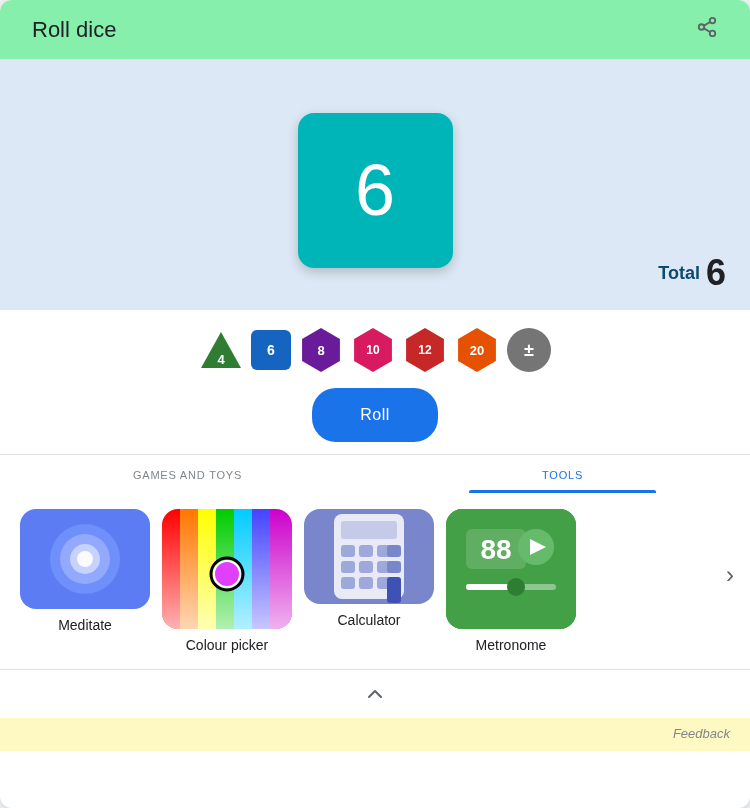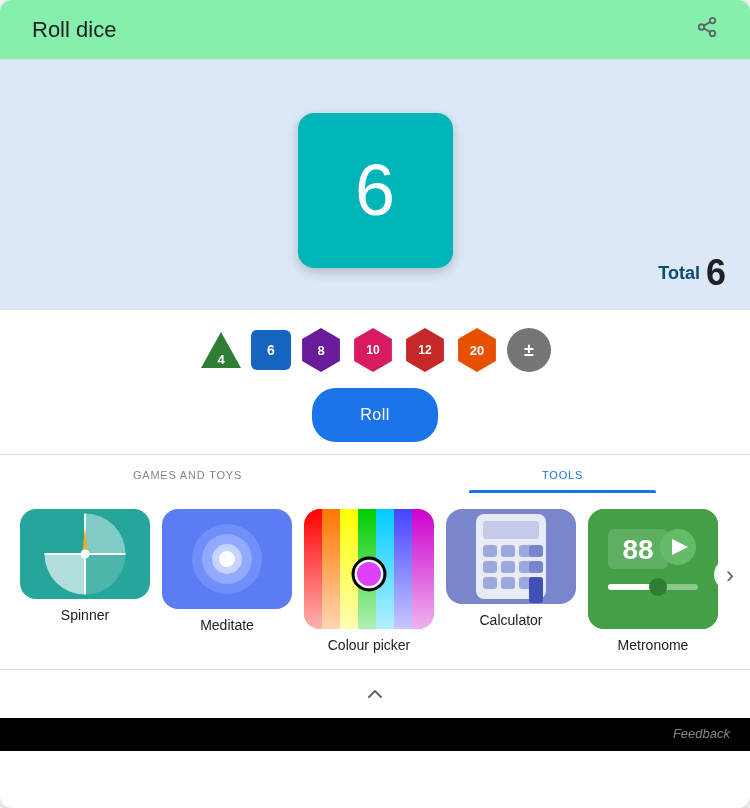--- a/index.html
+++ b/index.html
@@ -286,21 +286,21 @@
       padding: 12px 0;
       border-top: 1px solid #e0e0e0;
       background: #fff;
       cursor: pointer;
       color: #5f6368;
     }
     .feedback-row {
       display: flex;
       justify-content: flex-end;
       padding: 8px 20px 10px;
-      background: #000000;
+      background: #fef9c3;
     }
     .feedback-link {
       font-size: 13px;
       color: #80868b;
       cursor: pointer;
       font-style: italic;
     }
   </style>
 </head>
 <body>
@@ -373,39 +373,20 @@
         <span>GAMES AND TOYS</span>
       </div>
       <div class="tab active">
         <span>TOOLS</span>
       </div>
     </div>
   </div>
 
   <div class="tools-grid">
 
-    <div class="tool-card">
-      <div class="tool-icon spinner-icon">
-        <svg class="spinner-svg" viewBox="0 0 100 100">
-
-          <circle cx="50" cy="50" r="45" fill="#26a69a"></circle>
-          <path d="M50,50 L50,5 A45,45 0 0,1 95,50 Z" fill="#80cbc4"></path>
-          <path d="M50,50 L95,50 A45,45 0 0,1 50,95 Z" fill="#4db6ac"></path>
-          <path d="M50,50 L50,95 A45,45 0 0,1 5,50 Z" fill="#b2dfdb"></path>
-          <path d="M50,50 L5,50 A45,45 0 0,1 50,5 Z" fill="#26a69a"></path>
-
-          <line x1="50" y1="5" x2="50" y2="95" stroke="white" stroke-width="2"></line>
-          <line x1="5" y1="50" x2="95" y2="50" stroke="white" stroke-width="2"></line>
-
-          <polygon points="50,20 47,50 53,50" fill="#f9a825"></polygon>
-          <circle cx="50" cy="50" r="5" fill="white"></circle>
-        </svg>
-      </div>
-      <span class="tool-label">Spinner</span>
-    </div>
 
     <div class="tool-card">
       <div class="tool-icon meditate-icon">
         <svg width="100" height="100" viewBox="0 0 100 100">
           <circle cx="50" cy="50" r="45" fill="#5c7cf4"></circle>
           <circle cx="50" cy="50" r="35" fill="#7c9cff" opacity="0.6"></circle>
           <circle cx="50" cy="50" r="25" fill="#aabbff" opacity="0.6"></circle>
           <circle cx="50" cy="50" r="15" fill="#dde4ff" opacity="0.7"></circle>
           <circle cx="50" cy="50" r="8" fill="white" opacity="0.9"></circle>
         </svg>

